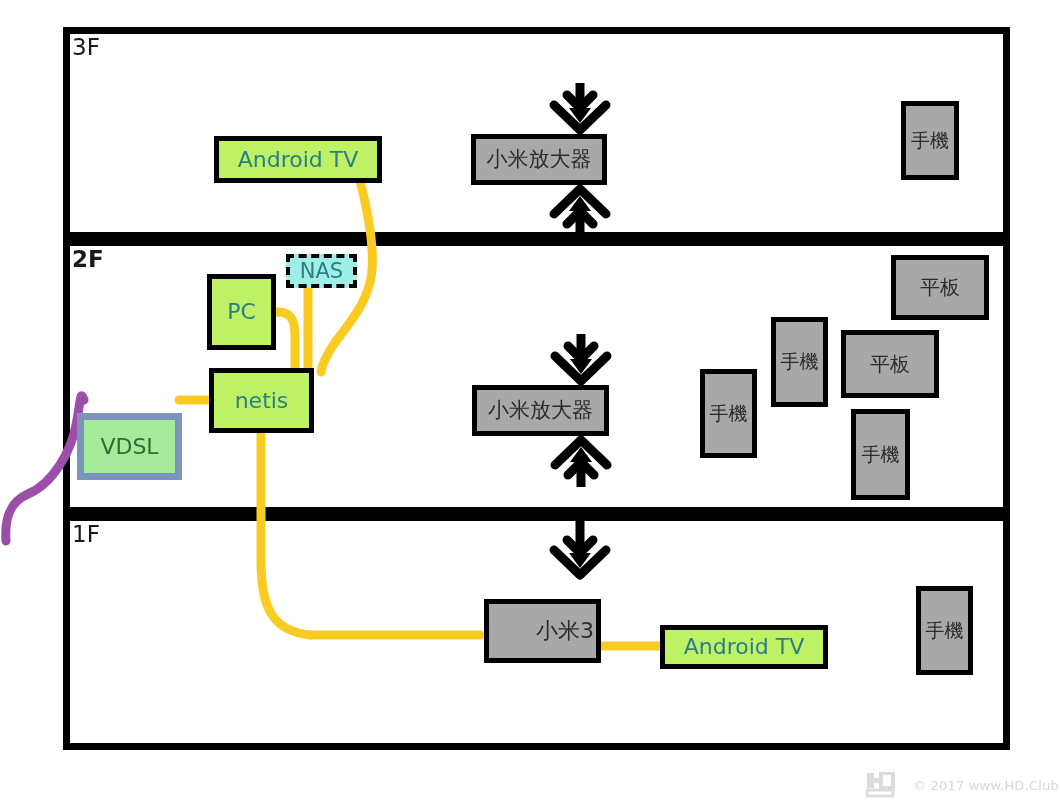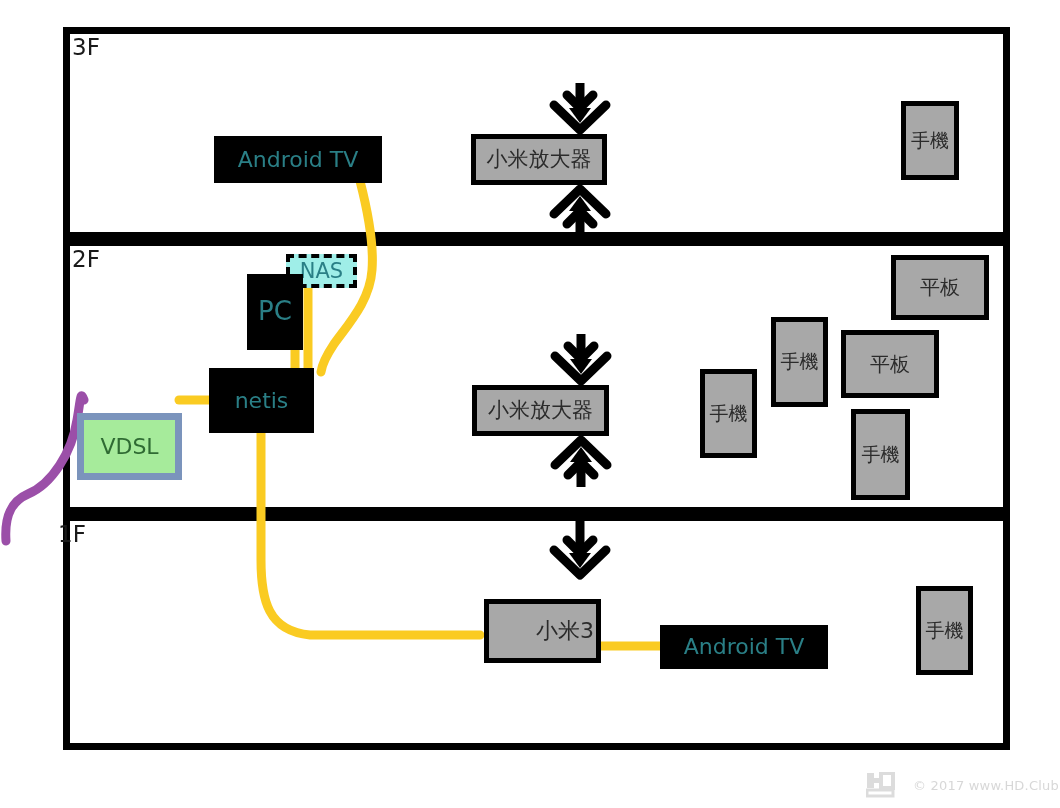--- a/index.html
+++ b/index.html
@@ -49,21 +49,21 @@
   }
   .node .node-label {
     display: block;
     width: 100%;
     padding: 0 2px;
     box-sizing: border-box;
   }
 
   
   .node.cyan {
-    background: #000000;
+    background: #bef264;
     border: 5px solid #000000;
     color: #2a7f86;
     align-items: center;
   }
   
   .node.cyan-dashed {
     background: #9FEEE8;
     border: 4px dashed #000000;
     color: #2a7f86;
     margin-left: 12px;
@@ -124,23 +124,23 @@
 </style>
 </head>
 <body>
 
 <div id="stage">
 
   <div id="floors-layer">
       <div class="floor" style="left: 63px; top: 27px; width: 947px; height: 212px;"></div>
       <div class="floor-label" style="left: 72px; top: 36px;">3F</div>
       <div class="floor" style="left: 63px; top: 239px; width: 947px; height: 275px;"></div>
-      <div class="floor-label" style="left: 72px; top: 248px;">2F</div>
+      <div class="floor-label" style="left: 72px; top: 248px; font-weight: bold;">2F</div>
       <div class="floor" style="left: 63px; top: 514px; width: 947px; height: 236px;"></div>
-      <div class="floor-label" style="left: 58px; top: 523px;">1F</div>
+      <div class="floor-label" style="left: 72px; top: 523px;">1F</div>
     </div>
 
   <svg id="wires" viewBox="0 0 1060 808">
 
     <path d="M 6 541 C 4 512 14 500 28 494 C 52 484 72 452 77 420 C 81 398 80 390 84 400" fill="none" stroke="#9B4FA8" stroke-width="9" stroke-linecap="round"></path>
 
     <path d="M 179 400 L 216 400" fill="none" stroke="#FACB22" stroke-width="9" stroke-linecap="round"></path>
 
     <path d="M 253 312 L 278 312 C 292 312 295 322 295 336 L 295 372" fill="none" stroke="#FACB22" stroke-width="9" stroke-linecap="round"></path>
 
@@ -159,21 +159,21 @@
       </div>
       <div class="node grey" style="left: 471px; top: 134px; width: 136px; height: 51px; font-size: 21px;">
         <span class="node-label">小米放大器</span>
       </div>
       <div class="node grey" style="left: 901px; top: 101px; width: 58px; height: 79px; font-size: 19px;">
         <span class="node-label">手機</span>
       </div>
       <div class="node cyan-dashed" style="left: 274px; top: 254px; width: 71px; height: 34px; font-size: 21px;">
         <span class="node-label">NAS</span>
       </div>
-      <div class="node cyan" style="left: 207px; top: 274px; width: 56px; height: 76px; font-size: 26px; margin-left: 40px;">
+      <div class="node cyan" style="left: 207px; top: 274px; width: 69px; height: 76px; font-size: 22px;">
         <span class="node-label">PC</span>
       </div>
       <div class="node green" style="left: 77px; top: 366px; width: 105px; height: 67px; font-size: 22px;">
         <span class="node-label">VDSL</span>
       </div>
       <div class="node cyan" style="left: 209px; top: 368px; width: 105px; height: 65px; font-size: 22px;">
         <span class="node-label">netis</span>
       </div>
       <div class="node grey" style="left: 472px; top: 385px; width: 137px; height: 51px; font-size: 21px;">
         <span class="node-label">小米放大器</span>

